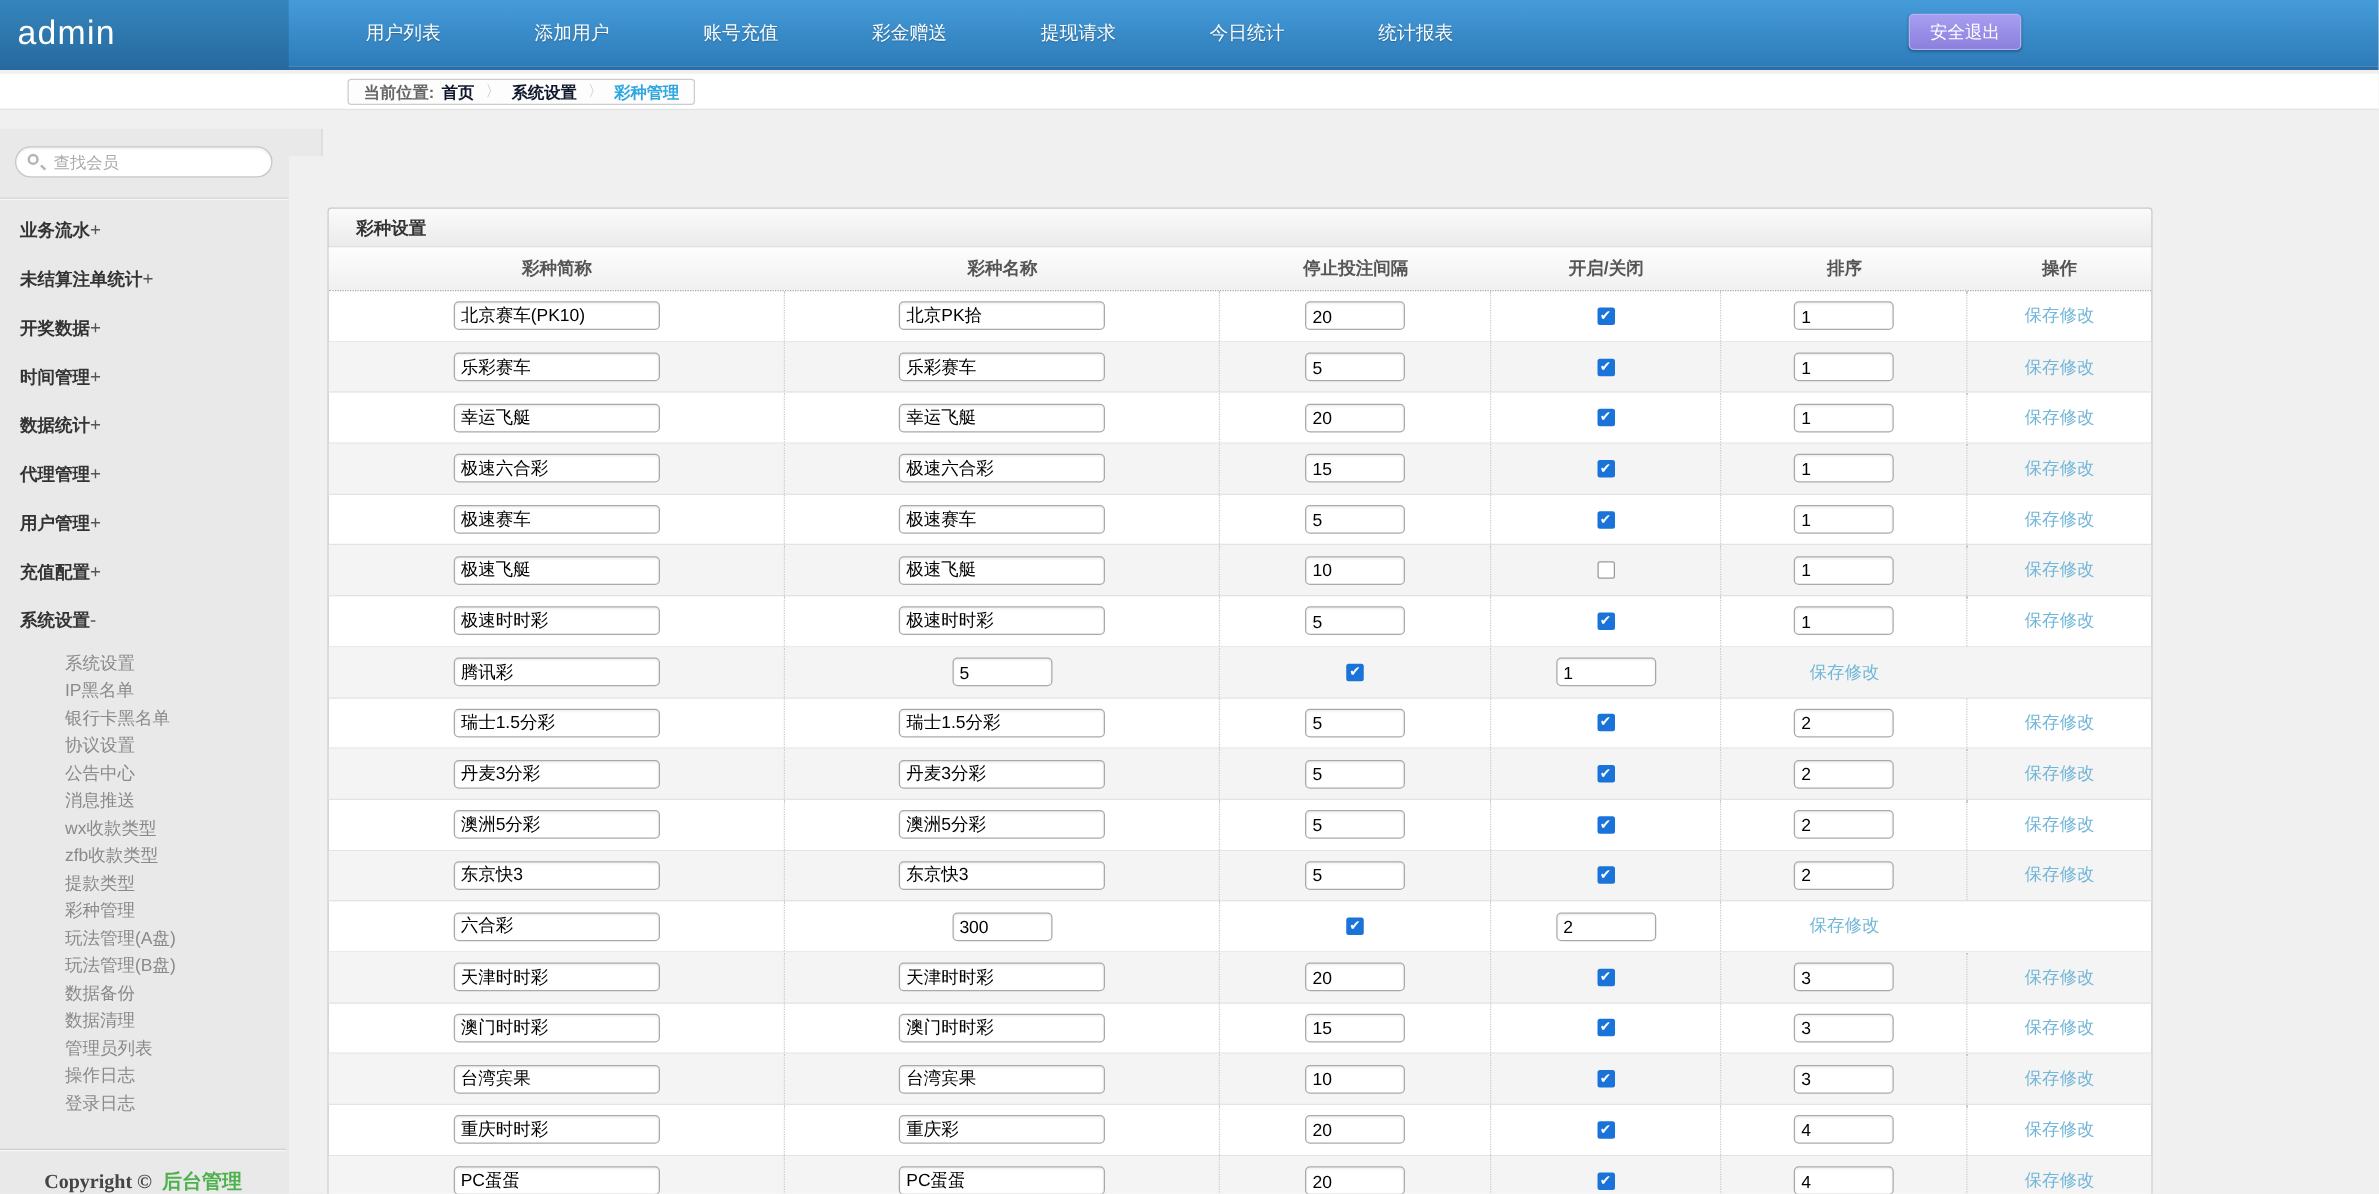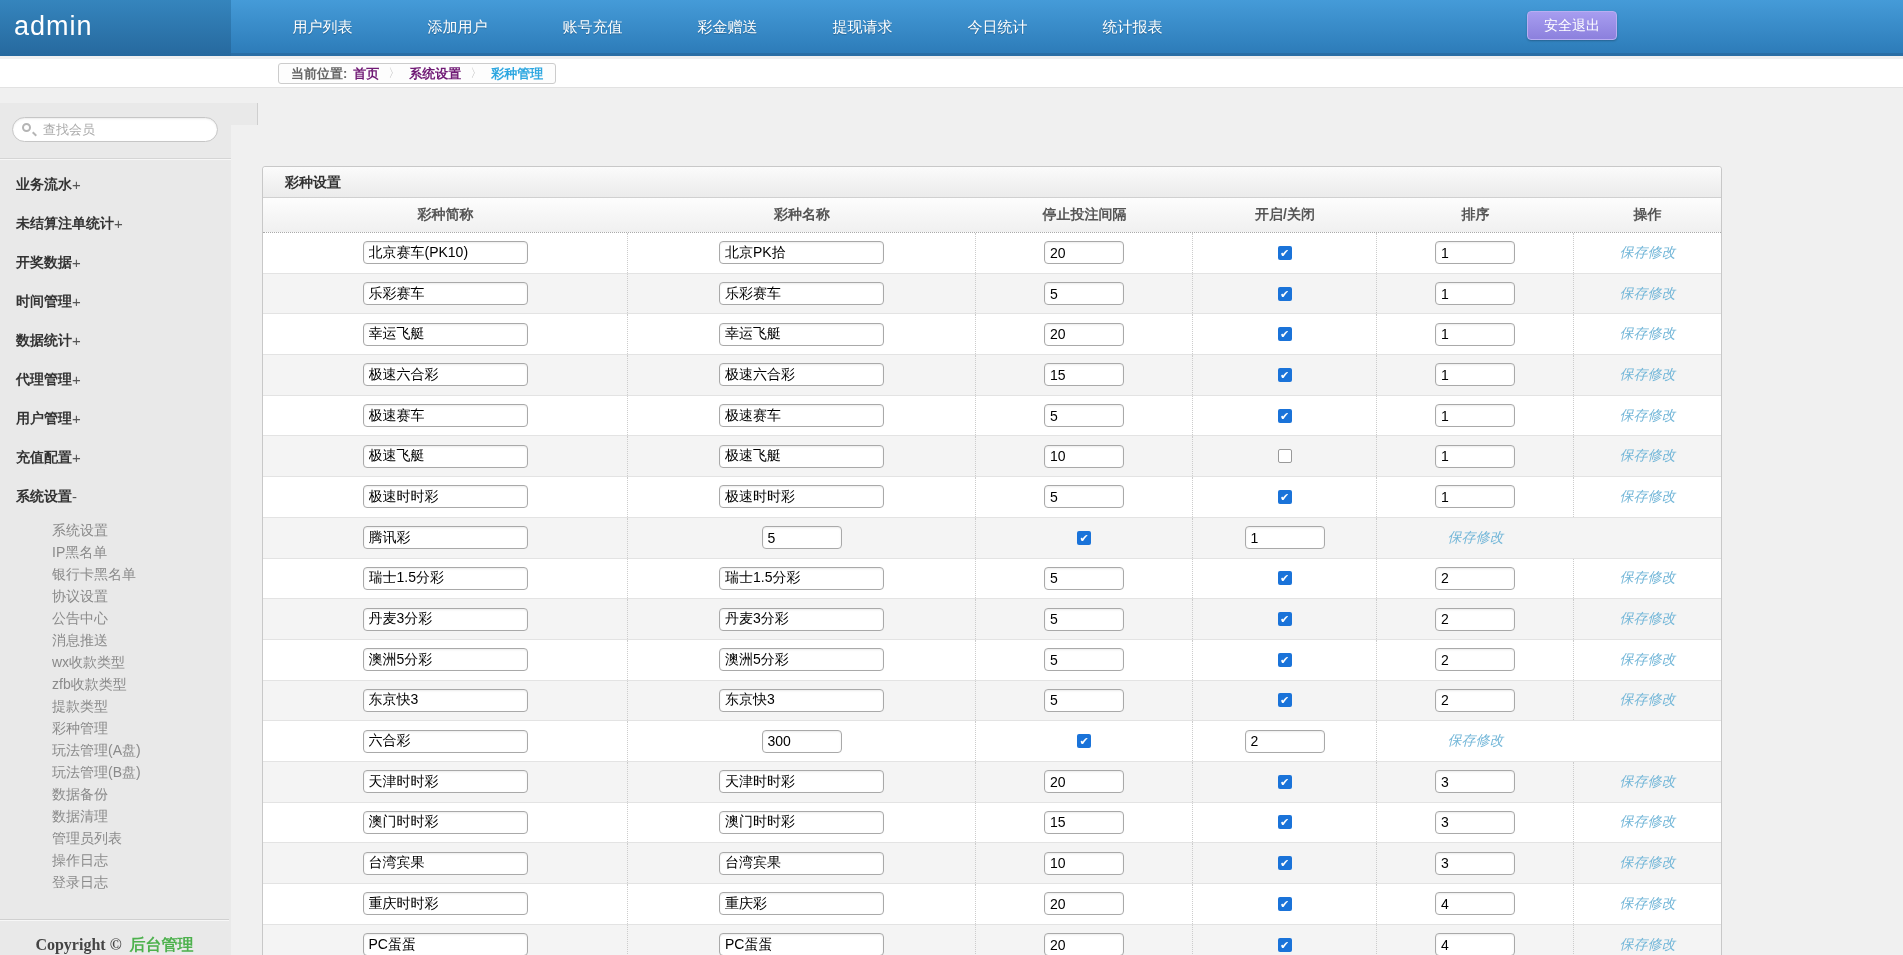--- a/index.html
+++ b/index.html
@@ -24,21 +24,21 @@
                 line-height:27px; cursor:pointer; box-shadow:0 1px 2px rgba(0,0,0,.25); }
 
   
   .crumb-strip { position:absolute; left:0; top:59px; width:1903px; height:29px;
                  background:#ffffff; border-bottom:1px solid #e2e2e2; }
   .crumb-box { position:absolute; left:278px; top:4px; height:21px; line-height:19px;
                border:1px solid #cccccc; border-radius:3px; background:#fdfdfd;
                padding:0 12px; font-size:13px; font-weight:bold; color:#666;
                display:flex; align-items:center; }
   .crumb-sep { color:#bbb; font-weight:normal; margin:0 9px; font-size:12px; }
-  .crumb-item { color:#701a75; cursor:pointer; }
+  .crumb-item { color:#0f172a; cursor:pointer; }
   .crumb-item.active { color:#2ea7e0; }
 
   
   .sidebar { position:absolute; left:0; top:103px; width:258px; height:866px;
              background:#e9e9e9; border-right:1px solid #cfcfcf; }
   .searchwrap { padding:14px 12px 16px; border-bottom:1px solid #d5d5d5;
                 box-shadow:0 1px 0 #f7f7f7; position:relative; }
   .searchbox { width:206px; height:25px; border:1px solid #c6c6c6; border-radius:13px;
                background:#fff; padding:0 10px 0 30px; font-size:13px; color:#444;
                box-shadow:inset 0 1px 2px rgba(0,0,0,.08); outline:none; }
@@ -83,21 +83,21 @@
   .td:last-child { border-right:none; }
   .txt { width:165px; height:23px; border:1px solid #a9a9a9; border-radius:4px;
          padding:0 5px; font-size:14px; color:#000; background:#fff;
          box-shadow:inset 0 1px 2px rgba(0,0,0,.08); outline:none;
          font-family:"Liberation Sans", sans-serif; }
   .num { width:80px; }
   .cb { width:14px; height:14px; border-radius:2px; cursor:pointer;
         font-size:11px; line-height:14px; text-align:center; }
   .cb.on { background:#1a73d9; color:#fff; }
   .cb.off { background:#fff; border:1px solid #999; }
-  .savelink { color:#72b6d8; font-size:14px; cursor:pointer; text-decoration:none;font-style:italic; }
+  .savelink { color:#72b6d8; font-size:14px; cursor:pointer; text-decoration:none; }
 </style>
 </head>
 <body>
 
 <div id="app">
 
   <div class="topbar">
     <div class="brand-block">admin</div>
     <div class="topnav">
         <div class="navitem">用户列表</div>

